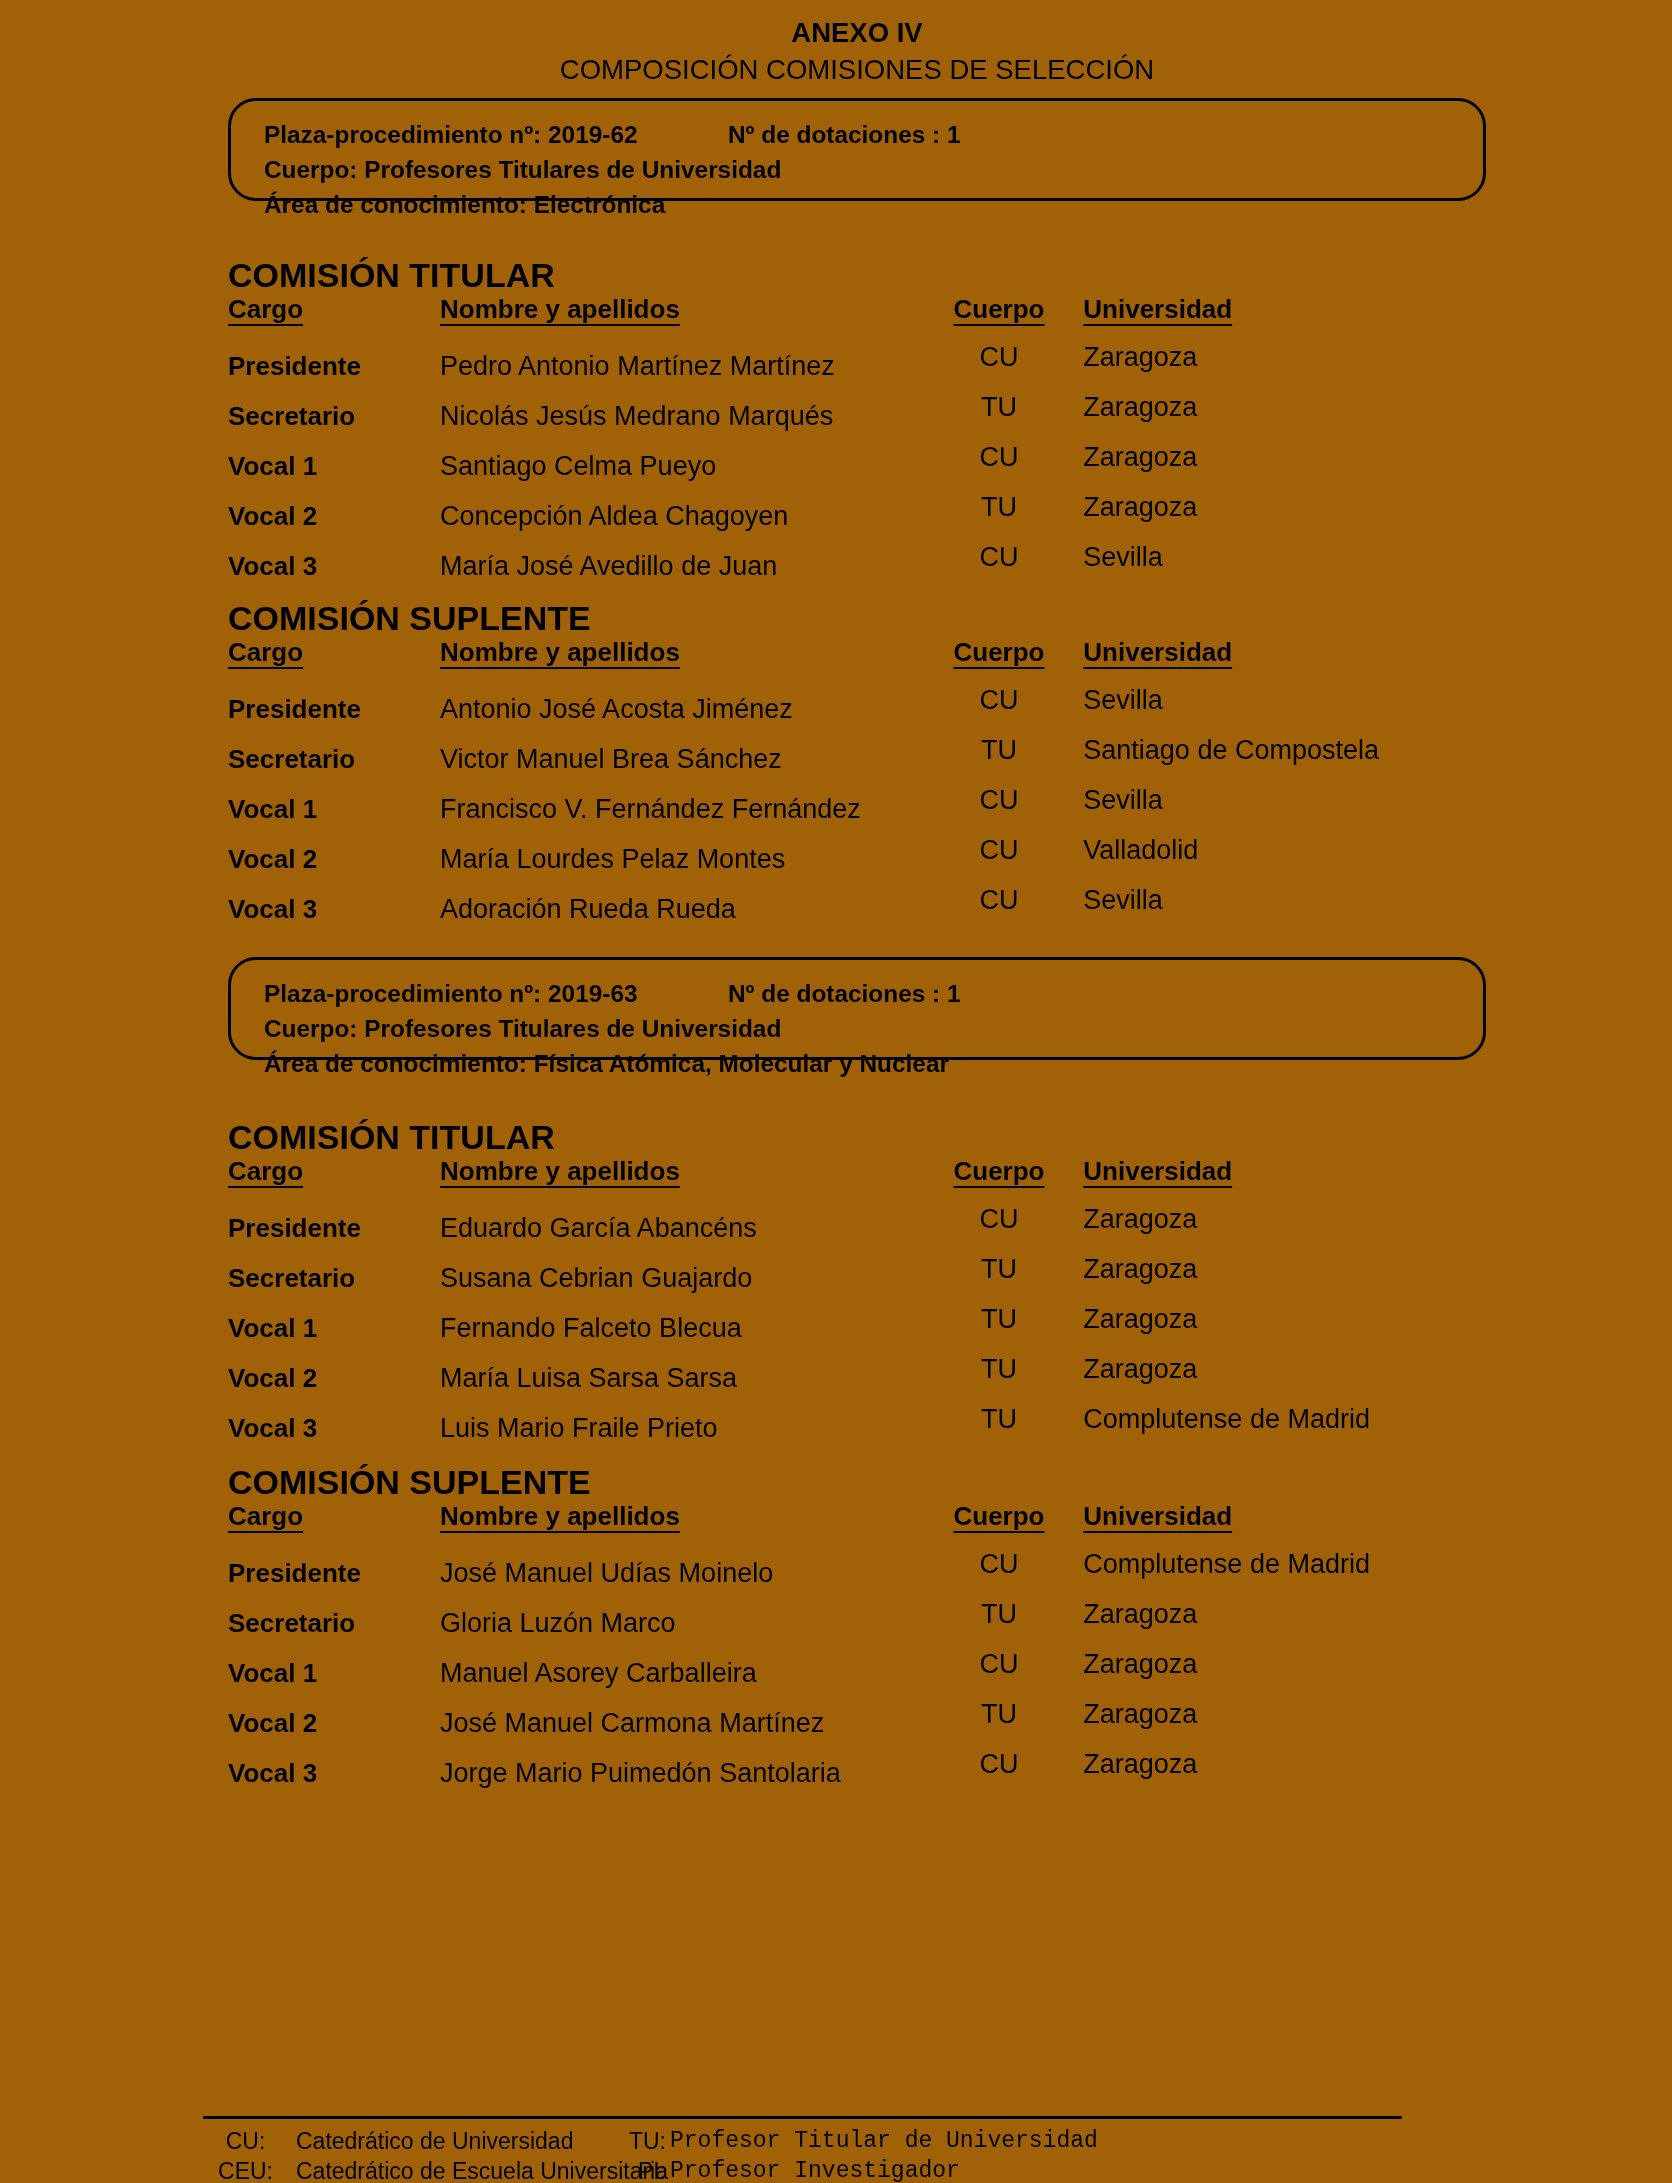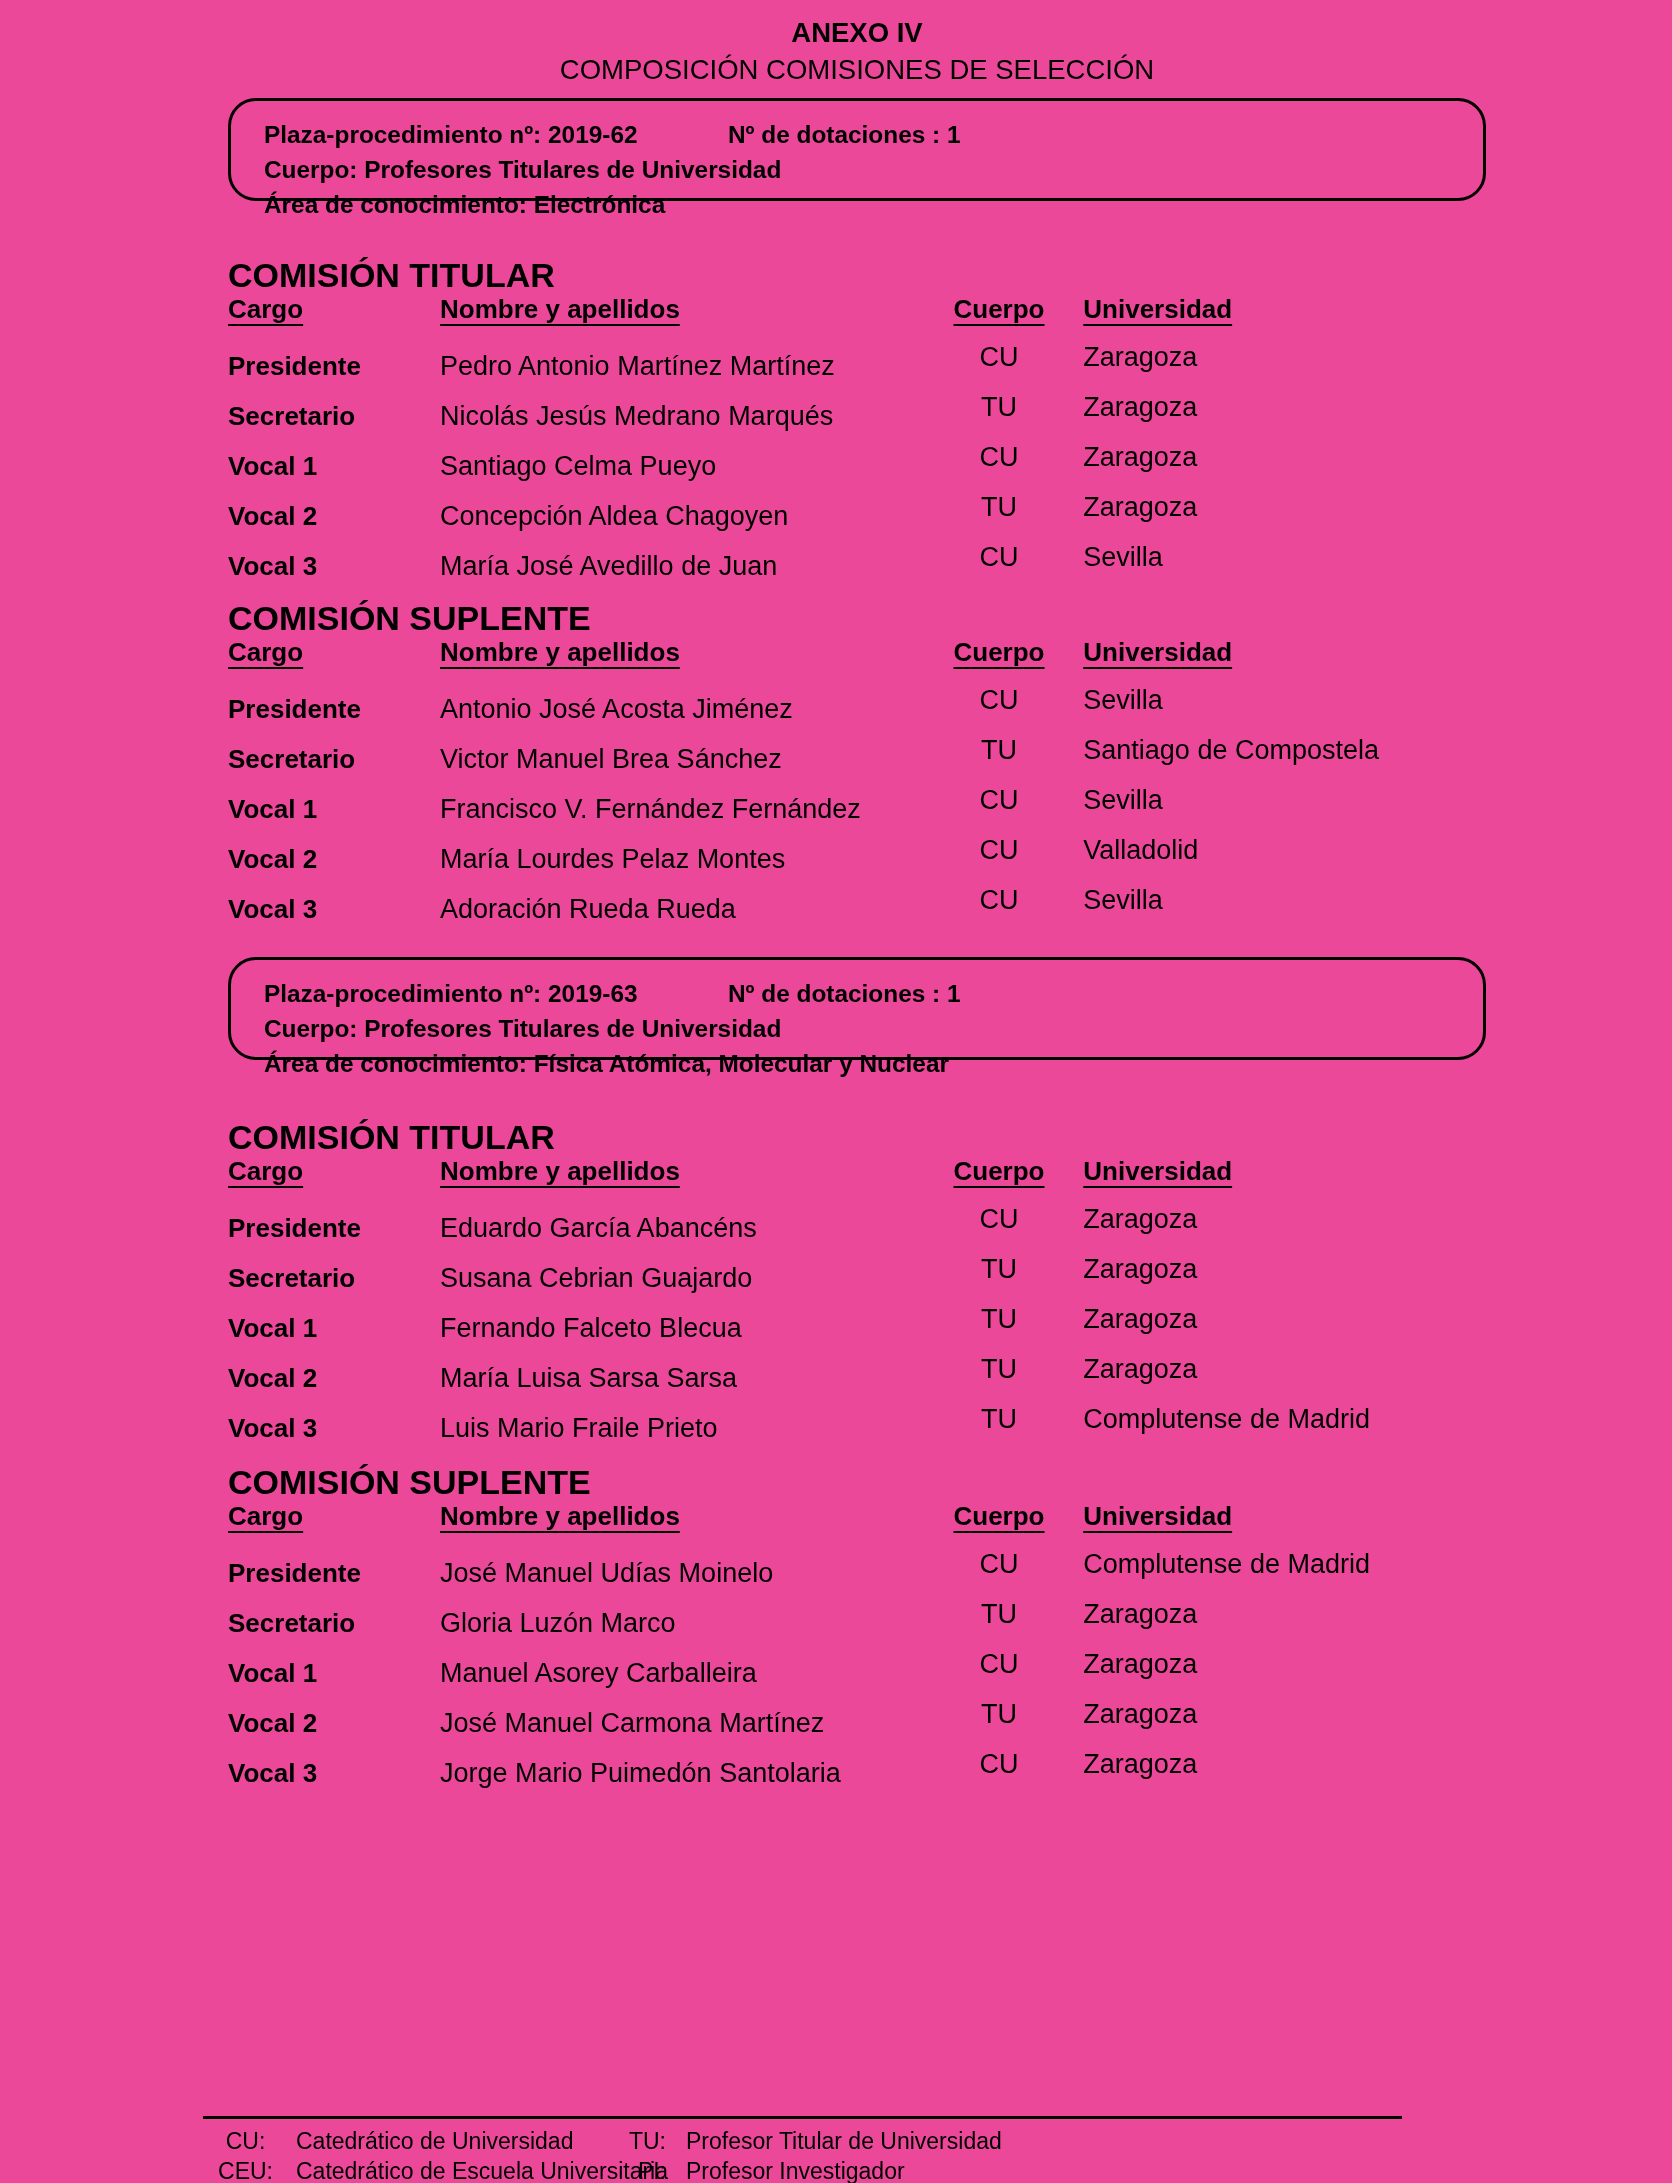--- a/index.html
+++ b/index.html
@@ -1,17 +1,17 @@
 <!DOCTYPE html>
 <html style="font-size:12.6px"><head>
 <meta charset="utf-8">
 <style>
   html,body{margin:0;padding:0;background:#e8e8e8;}
   .page{
-    position:relative;width:1672px;height:2183px;background:#ec4899;
+    position:relative;width:1672px;height:2183px;background:#a16207;
     color:#000;font-family:"Liberation Sans",sans-serif;overflow:hidden;
   }
   
   .doc-header{position:absolute;left:228px;top:15.7px;width:1258px;text-align:center;}
   .doc-title{font-size:27.5px;font-weight:bold;line-height:33px;}
   .doc-subtitle{font-size:27.5px;font-weight:normal;line-height:33px;margin-top:4.7px;}
   
   .plaza-box{
     position:absolute;left:228px;width:1258px;height:103px;box-sizing:border-box;
     border:3.1px solid #000;border-radius:28px;
@@ -47,21 +47,21 @@
   .doc-footer{
     position:absolute;left:203px;top:2116px;width:1199px;height:68px;
     border-top:3.9px solid #000;font-size:23px;
   }
   .f-line{position:absolute;left:0;width:100%;height:28px;}
   .f-line.l1{top:9.4px;}
   .f-line.l2{top:39px;}
   .f-abbr{position:absolute;left:0;width:85px;text-align:center;}
   .f-desc{position:absolute;left:93px;}
   .f-abbr2{position:absolute;left:378px;width:85px;text-align:right;}
-  .f-desc2{position:absolute;left:483px;}
+  .f-desc2{position:absolute;left:467px;font-family:Liberation Mono, monospace;}
 </style>
 </head>
 <body>
 
 <div class="page">
 
   <div class="doc-header">
     <div class="doc-title">ANEXO IV</div>
     <div class="doc-subtitle">COMPOSICIÓN COMISIONES DE SELECCIÓN</div>
   </div>

